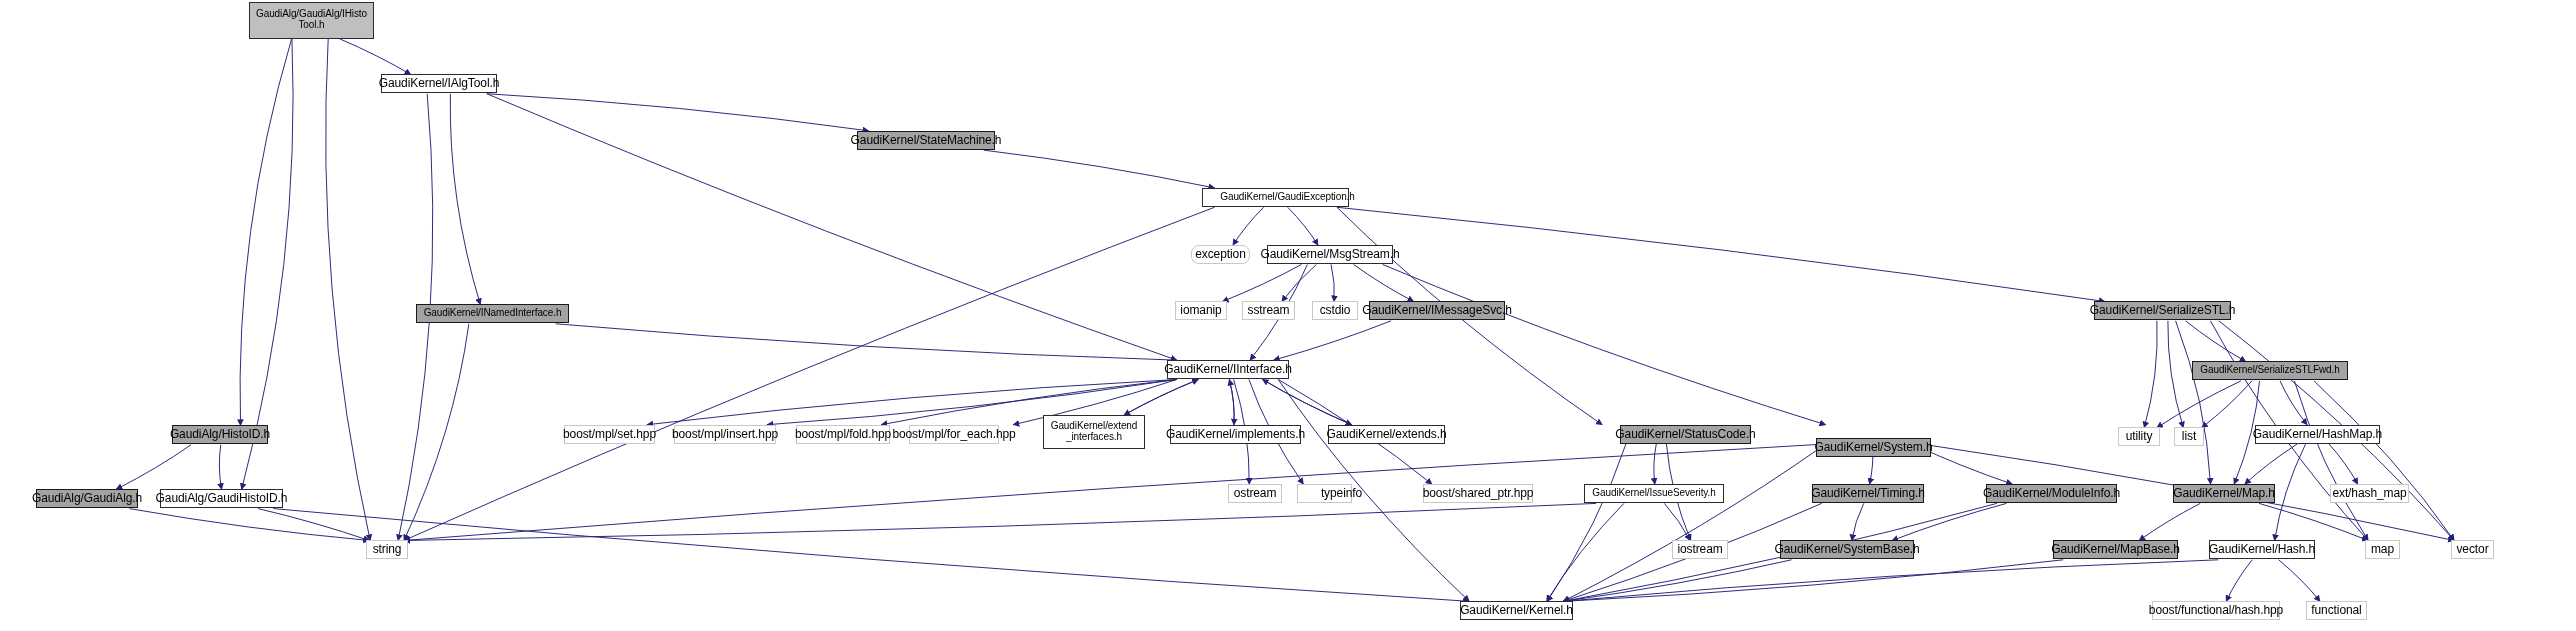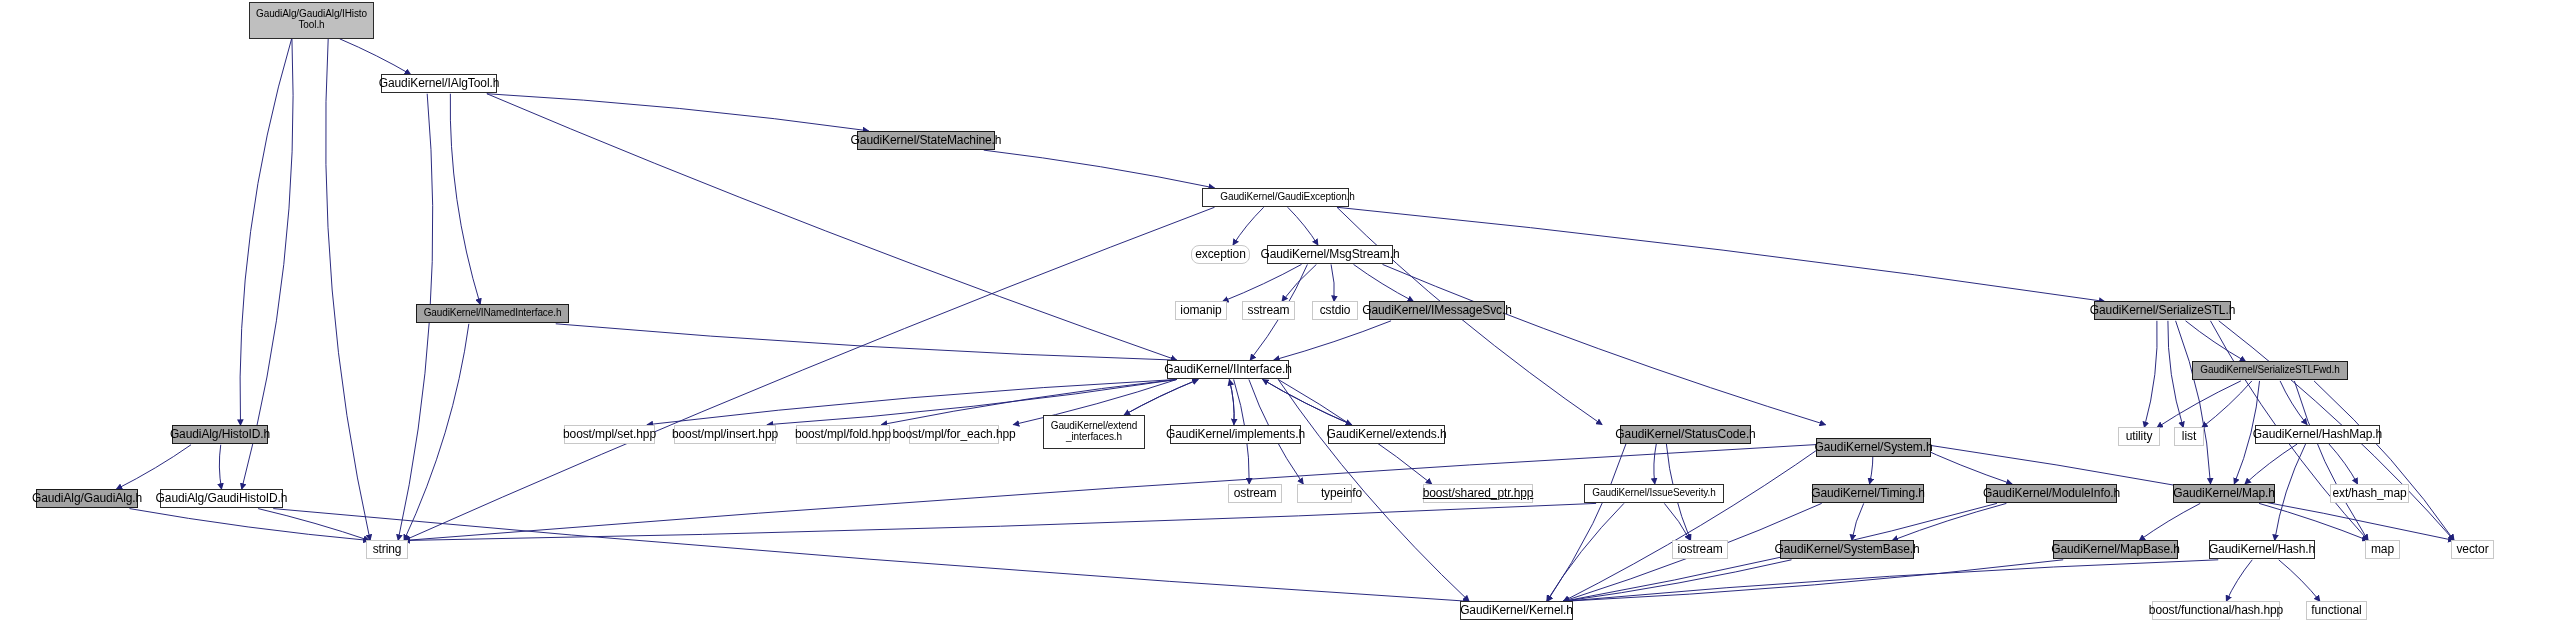--- a/index.html
+++ b/index.html
@@ -152,21 +152,21 @@
       <div class="node strong" style="left: 1170px; top: 425px; width: 131px; height: 19.3px;">GaudiKernel/implements.h</div>
       <div class="node strong" style="left: 1328px; top: 425px; width: 117px; height: 19.3px;">GaudiKernel/extends.h</div>
       <div class="node hdr" style="left: 1591px; top: 425px; width: 131px; height: 19.3px; margin-left: 29px;">GaudiKernel/StatusCode.h</div>
       <div class="node hdr" style="left: 1816px; top: 425px; width: 115px; height: 19.3px; margin-top: 13px;">GaudiKernel/System.h</div>
       <div class="node sys" style="left: 2118px; top: 427px; width: 42px; height: 19.3px;">utility</div>
       <div class="node sys" style="left: 2174px; top: 427px; width: 30px; height: 19.3px;">list</div>
       <div class="node strong" style="left: 2255px; top: 425px; width: 125px; height: 19.3px;">GaudiKernel/HashMap.h</div>
       <div class="node hdr" style="left: 172px; top: 425px; width: 96px; height: 19.3px;">GaudiAlg/HistoID.h</div>
       <div class="node sys" style="left: 1228px; top: 484px; width: 54px; height: 19.3px;">ostream</div>
       <div class="node sys" style="left: 1297px; top: 484px; width: 55px; height: 19.3px; padding-left: 34px;">typeinfo</div>
-      <div class="node sys" style="left: 1423px; top: 484px; width: 110px; height: 19.3px; text-decoration: underline;">boost/shared_ptr.hpp</div>
+      <div class="node sys" style="left: 1423px; top: 484px; width: 110px; height: 19.3px;">boost/shared_ptr.hpp</div>
       <div class="node strong tiny" style="left: 1584px; top: 484px; width: 140px; height: 19.3px;">GaudiKernel/IssueSeverity.h</div>
       <div class="node hdr" style="left: 1812px; top: 484px; width: 112px; height: 19.3px;">GaudiKernel/Timing.h</div>
       <div class="node hdr" style="left: 1986px; top: 484px; width: 131px; height: 19.3px;">GaudiKernel/ModuleInfo.h</div>
       <div class="node hdr" style="left: 2173px; top: 484px; width: 102px; height: 19.3px;">GaudiKernel/Map.h</div>
       <div class="node sys" style="left: 2330px; top: 484px; width: 79px; height: 19.3px;">ext/hash_map</div>
       <div class="node hdr" style="left: 36px; top: 489px; width: 102px; height: 19.3px; text-align: center;">GaudiAlg/GaudiAlg.h</div>
       <div class="node strong" style="left: 160px; top: 489px; width: 123px; height: 19.3px;">GaudiAlg/GaudiHistoID.h</div>
       <div class="node sys" style="left: 366px; top: 540px; width: 42px; height: 19.3px;">string</div>
       <div class="node sys" style="left: 1672px; top: 540px; width: 56px; height: 19.3px;">iostream</div>
       <div class="node hdr" style="left: 1780px; top: 540px; width: 134px; height: 19.3px;">GaudiKernel/SystemBase.h</div>

